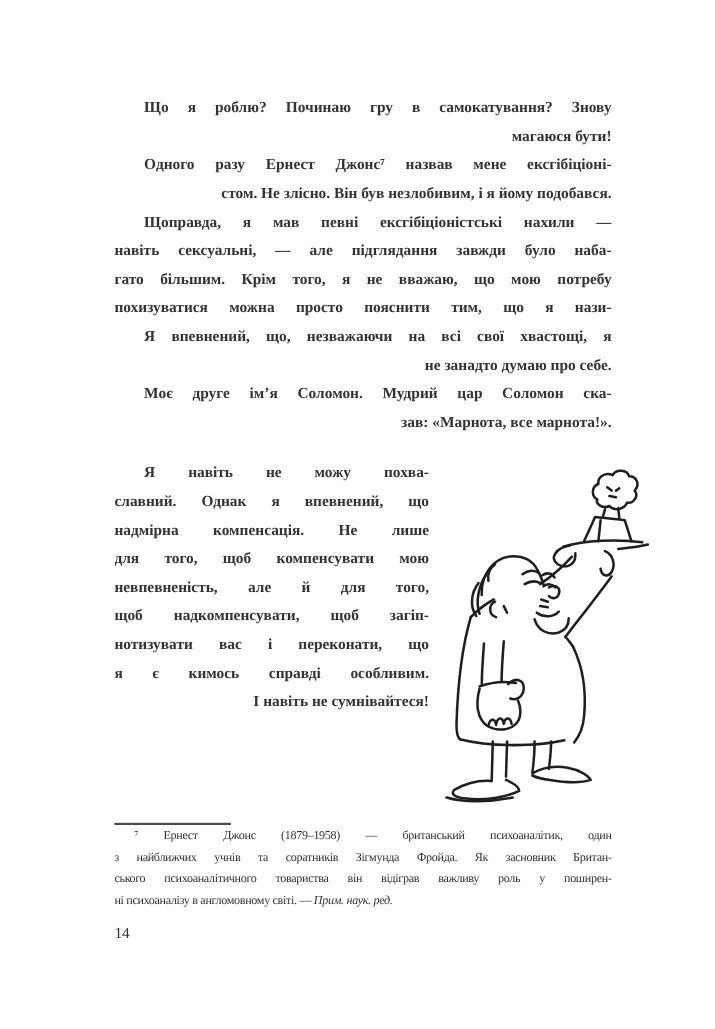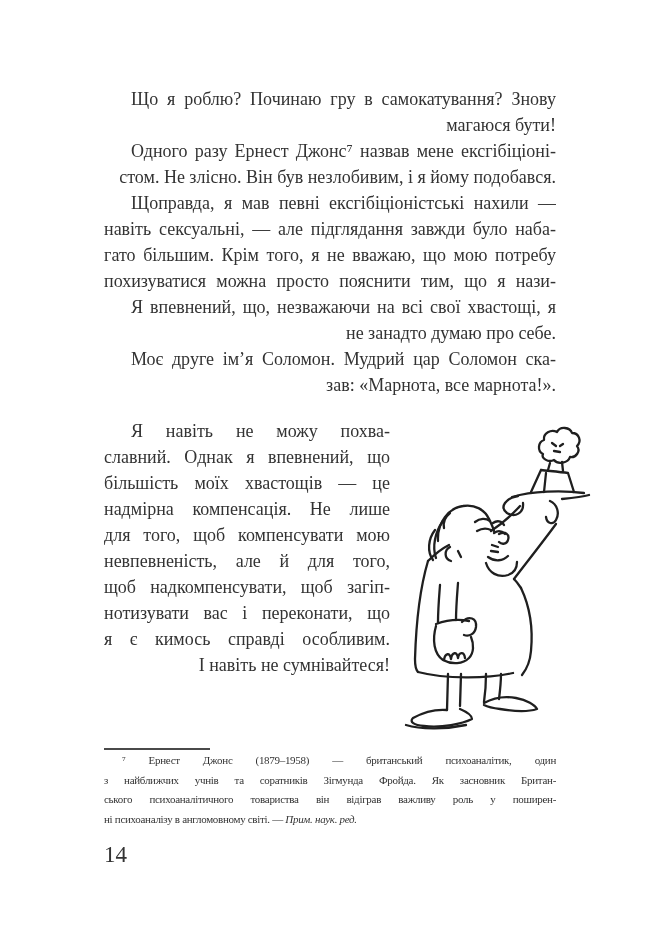--- a/index.html
+++ b/index.html
@@ -1,34 +1,34 @@
 <!DOCTYPE html>
 <html lang="uk"><head>
 <meta charset="utf-8">
 <style>
   html,body{margin:0;padding:0;background:#e8e8e8;}
   .page{
     position:relative;width:650px;height:935px;background:#ffffff;
     font-family:"Liberation Serif","DejaVu Serif",serif;color:#333333;
     overflow:hidden;margin:0 auto;
   }
-  .textblock{position:absolute;left:104px;top:86px;width:452px;font-size:18px;line-height:26px;}
+  .textblock{position:absolute;left:104px;top:86px;width:452px;font-size:14px;line-height:26px;font-weight:bold;}
   .para{margin:0;}
   .line{height:26px;overflow:hidden;white-space:normal;text-align:right;}
   .jl{text-align:justify;text-align-last:justify;}
   .ind{text-indent:27px;}
   .narrow{width:286px;margin-top:20px;}
   .illustration{position:absolute;left:392px;top:421px;width:230px;height:330px;}
   .illustration svg{display:block;width:100%;height:100%;}
   .separator{position:absolute;left:104px;top:748px;width:106px;height:0;border-top:2px solid #4a4a4a;}
   .footnote{position:absolute;left:104px;top:751px;width:452px;font-size:11px;line-height:19.5px;letter-spacing:-0.3px;}
   .fline{height:19.5px;overflow:hidden;}
   .footnote .ind{text-indent:18px;}
   .fn-italic{font-style:italic;}
-  .pagenum{position:absolute;left:104px;top:842px;font-size:23px;}
+  .pagenum{position:absolute;left:104px;top:842px;font-size:14px;}
 </style>
 </head>
 <body>
 
 <div class="page">
 
   <div class="textblock">
 
     <div class="para">
       <div class="line jl ind">Що я роблю? Починаю гру в самокатування? Знову</div>
@@ -53,21 +53,20 @@
     </div>
 
     <div class="para">
       <div class="line jl ind">Моє друге ім’я Соломон. Мудрий цар Соломон ска-</div>
       <div class="line">зав: «Марнота, все марнота!».</div>
     </div>
 
     <div class="para narrow">
       <div class="line jl ind">Я навіть не можу похва-</div>
       <div class="line jl">славний. Однак я впевнений, що</div>
-      <div class="line jl">більшість моїх хвастощів — це</div>
       <div class="line jl">надмірна компенсація. Не лише</div>
       <div class="line jl">для того, щоб компенсувати мою</div>
       <div class="line jl">невпевненість, але й для того,</div>
       <div class="line jl">щоб надкомпенсувати, щоб загіп-</div>
       <div class="line jl">нотизувати вас і переконати, що</div>
       <div class="line jl">я є кимось справді особливим.</div>
       <div class="line">І навіть не сумнівайтеся!</div>
     </div>
 
   </div>

